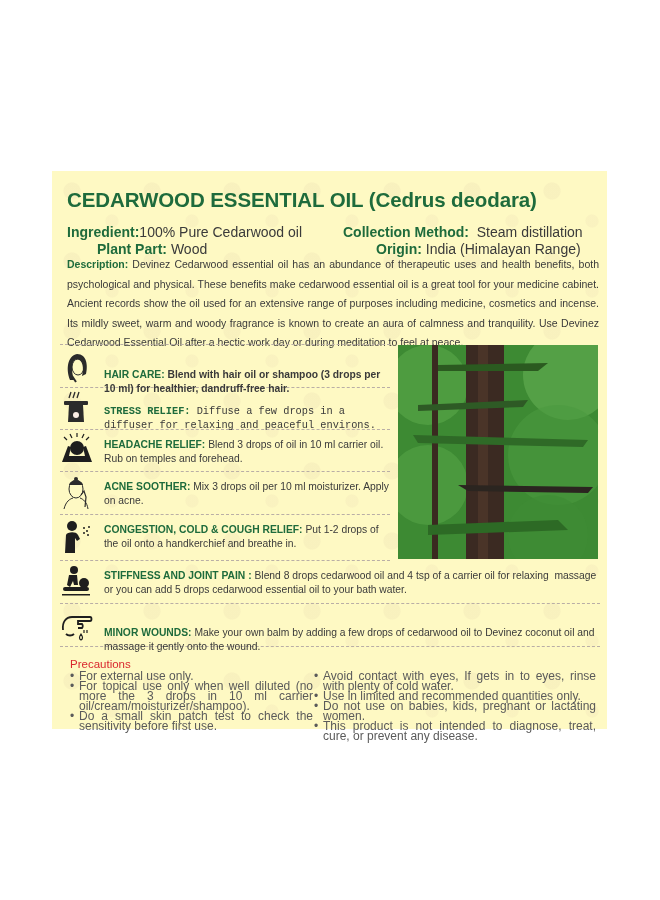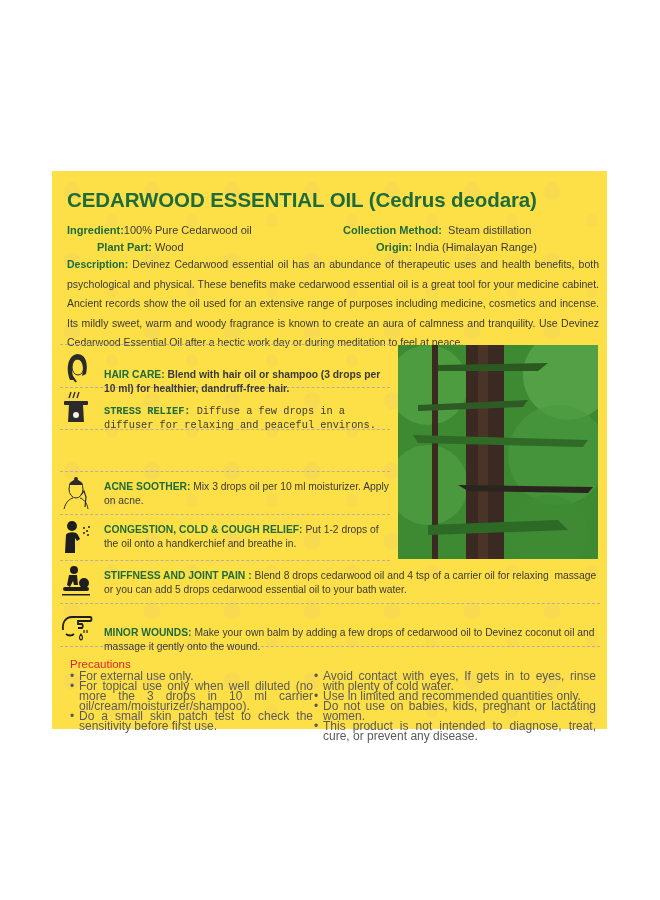--- a/index.html
+++ b/index.html
@@ -1,24 +1,24 @@
 <!DOCTYPE html>
 <html><head>
 <meta charset="utf-8">
 <style>
   html, body { margin:0; padding:0; }
   body { width:660px; height:900px; background:#ffffff; position:relative; font-family:"Liberation Sans", sans-serif; color:#3a3a3a; overflow:hidden; }
-  .panel { position:absolute; left:52px; top:171px; width:555px; height:558px; background:#fde047; }
+  .panel { position:absolute; left:52px; top:171px; width:555px; height:558px; background:#fef9c3; }
   .panel::before { content:""; position:absolute; inset:0;
     background-image:
       radial-gradient(circle at 20px 20px, rgba(200,170,150,0.10) 8px, transparent 9px),
       radial-gradient(circle at 60px 50px, rgba(200,170,150,0.08) 6px, transparent 7px);
     background-size:80px 70px; pointer-events:none; }
   .title { position:absolute; left:15px; top:17px; font-size:20.5px; font-weight:bold; color:#1e6b3c; white-space:nowrap; letter-spacing:-0.1px; }
-  .meta { position:absolute; font-size:11px; color:#3a3a3a; white-space:nowrap; }
+  .meta { position:absolute; font-size:14px; color:#3a3a3a; white-space:nowrap; }
   .meta b { color:#1e6b3c; }
   .desc { position:absolute; left:15px; top:84px; width:532px; font-size:10.5px; line-height:19.6px; text-align:justify; color:#3a3a3a; }
   .desc b { color:#1e6b3c; }
   .sep { position:absolute; height:0; border-top:1px dashed #b9aea6; }
   .use { position:absolute; left:0; }
   .use .icon { position:absolute; left:8px; width:34px; height:34px; }
   .use .txt { position:absolute; left:52px; font-size:10.3px; line-height:13.5px; color:#3a3a3a; }
   .use .txt b { color:#1e6b3c; }
   .photo { position:absolute; left:346px; top:174px; width:200px; height:214px; overflow:hidden;
     background:linear-gradient(180deg,#2f6b2a 0%,#3f8a35 30%,#4f9b3e 55%,#2d6b27 80%,#3c7d31 100%); }
@@ -75,20 +75,30 @@
       <path d="M11 2 l-2 6 M15 2 l-2 6 M19 2 l-2 6" stroke="#2b2b2b" stroke-width="1.3"></path>
       <rect x="4" y="11" width="24" height="4" rx="1" fill="#2b2b2b"></rect>
       <path d="M9 15 L8 32 L24 32 L23 15 Z" fill="#2b2b2b"></path>
       <circle cx="16" cy="25" r="3" fill="#fbeee5"></circle>
     </svg>
     <div class="txt" style="top:15px; width:285px;font-family:Liberation Mono, monospace;">
       <b>STRESS RELIEF:</b><span> Diffuse a few drops in a diffuser for relaxing and peaceful environs.</span>
     </div>
   </div>
 
+  <div class="use" style="top:261px; width:340px; height:38px;">
+    <svg class="icon" style="top:0px; width:38px; left:6px;" viewBox="0 0 38 34">
+      <circle cx="19" cy="16" r="7" fill="#1e1e1e"></circle>
+      <path d="M4 30 L10 14 L13 15 L11 24 L27 24 L25 15 L28 14 L34 30 Z" fill="#1e1e1e"></path>
+      <path d="M6 5 l3 3 M19 1 l0 4 M31 5 l-3 3 M12 2 l2 4 M26 2 l-2 4" stroke="#1e1e1e" stroke-width="1.2"></path>
+    </svg>
+    <div class="txt" style="top:6px; width:285px;">
+      <b>HEADACHE RELIEF:</b><span> Blend 3 drops of oil in 10 ml carrier oil. Rub on temples and forehead.</span>
+    </div>
+  </div>
 
   <div class="use" style="top:303px; width:340px; height:38px;">
     <svg class="icon" style="top:1px;" viewBox="0 0 34 34">
       <ellipse cx="16" cy="14" rx="7" ry="9" fill="none" stroke="#2b2b2b" stroke-width="1"></ellipse>
       <path d="M9 10 C10 4 22 4 23 10" fill="#2b2b2b"></path>
       <circle cx="16" cy="4" r="2" fill="#2b2b2b"></circle>
       <path d="M4 34 C6 26 10 24 13 23 M20 23 C23 24 27 27 28 34" fill="none" stroke="#2b2b2b" stroke-width="1"></path>
       <path d="M21 20 l3 -4 l2 6 l-1 10" fill="none" stroke="#2b2b2b" stroke-width="1.2"></path>
     </svg>
     <div class="txt" style="top:6px; width:285px;">

